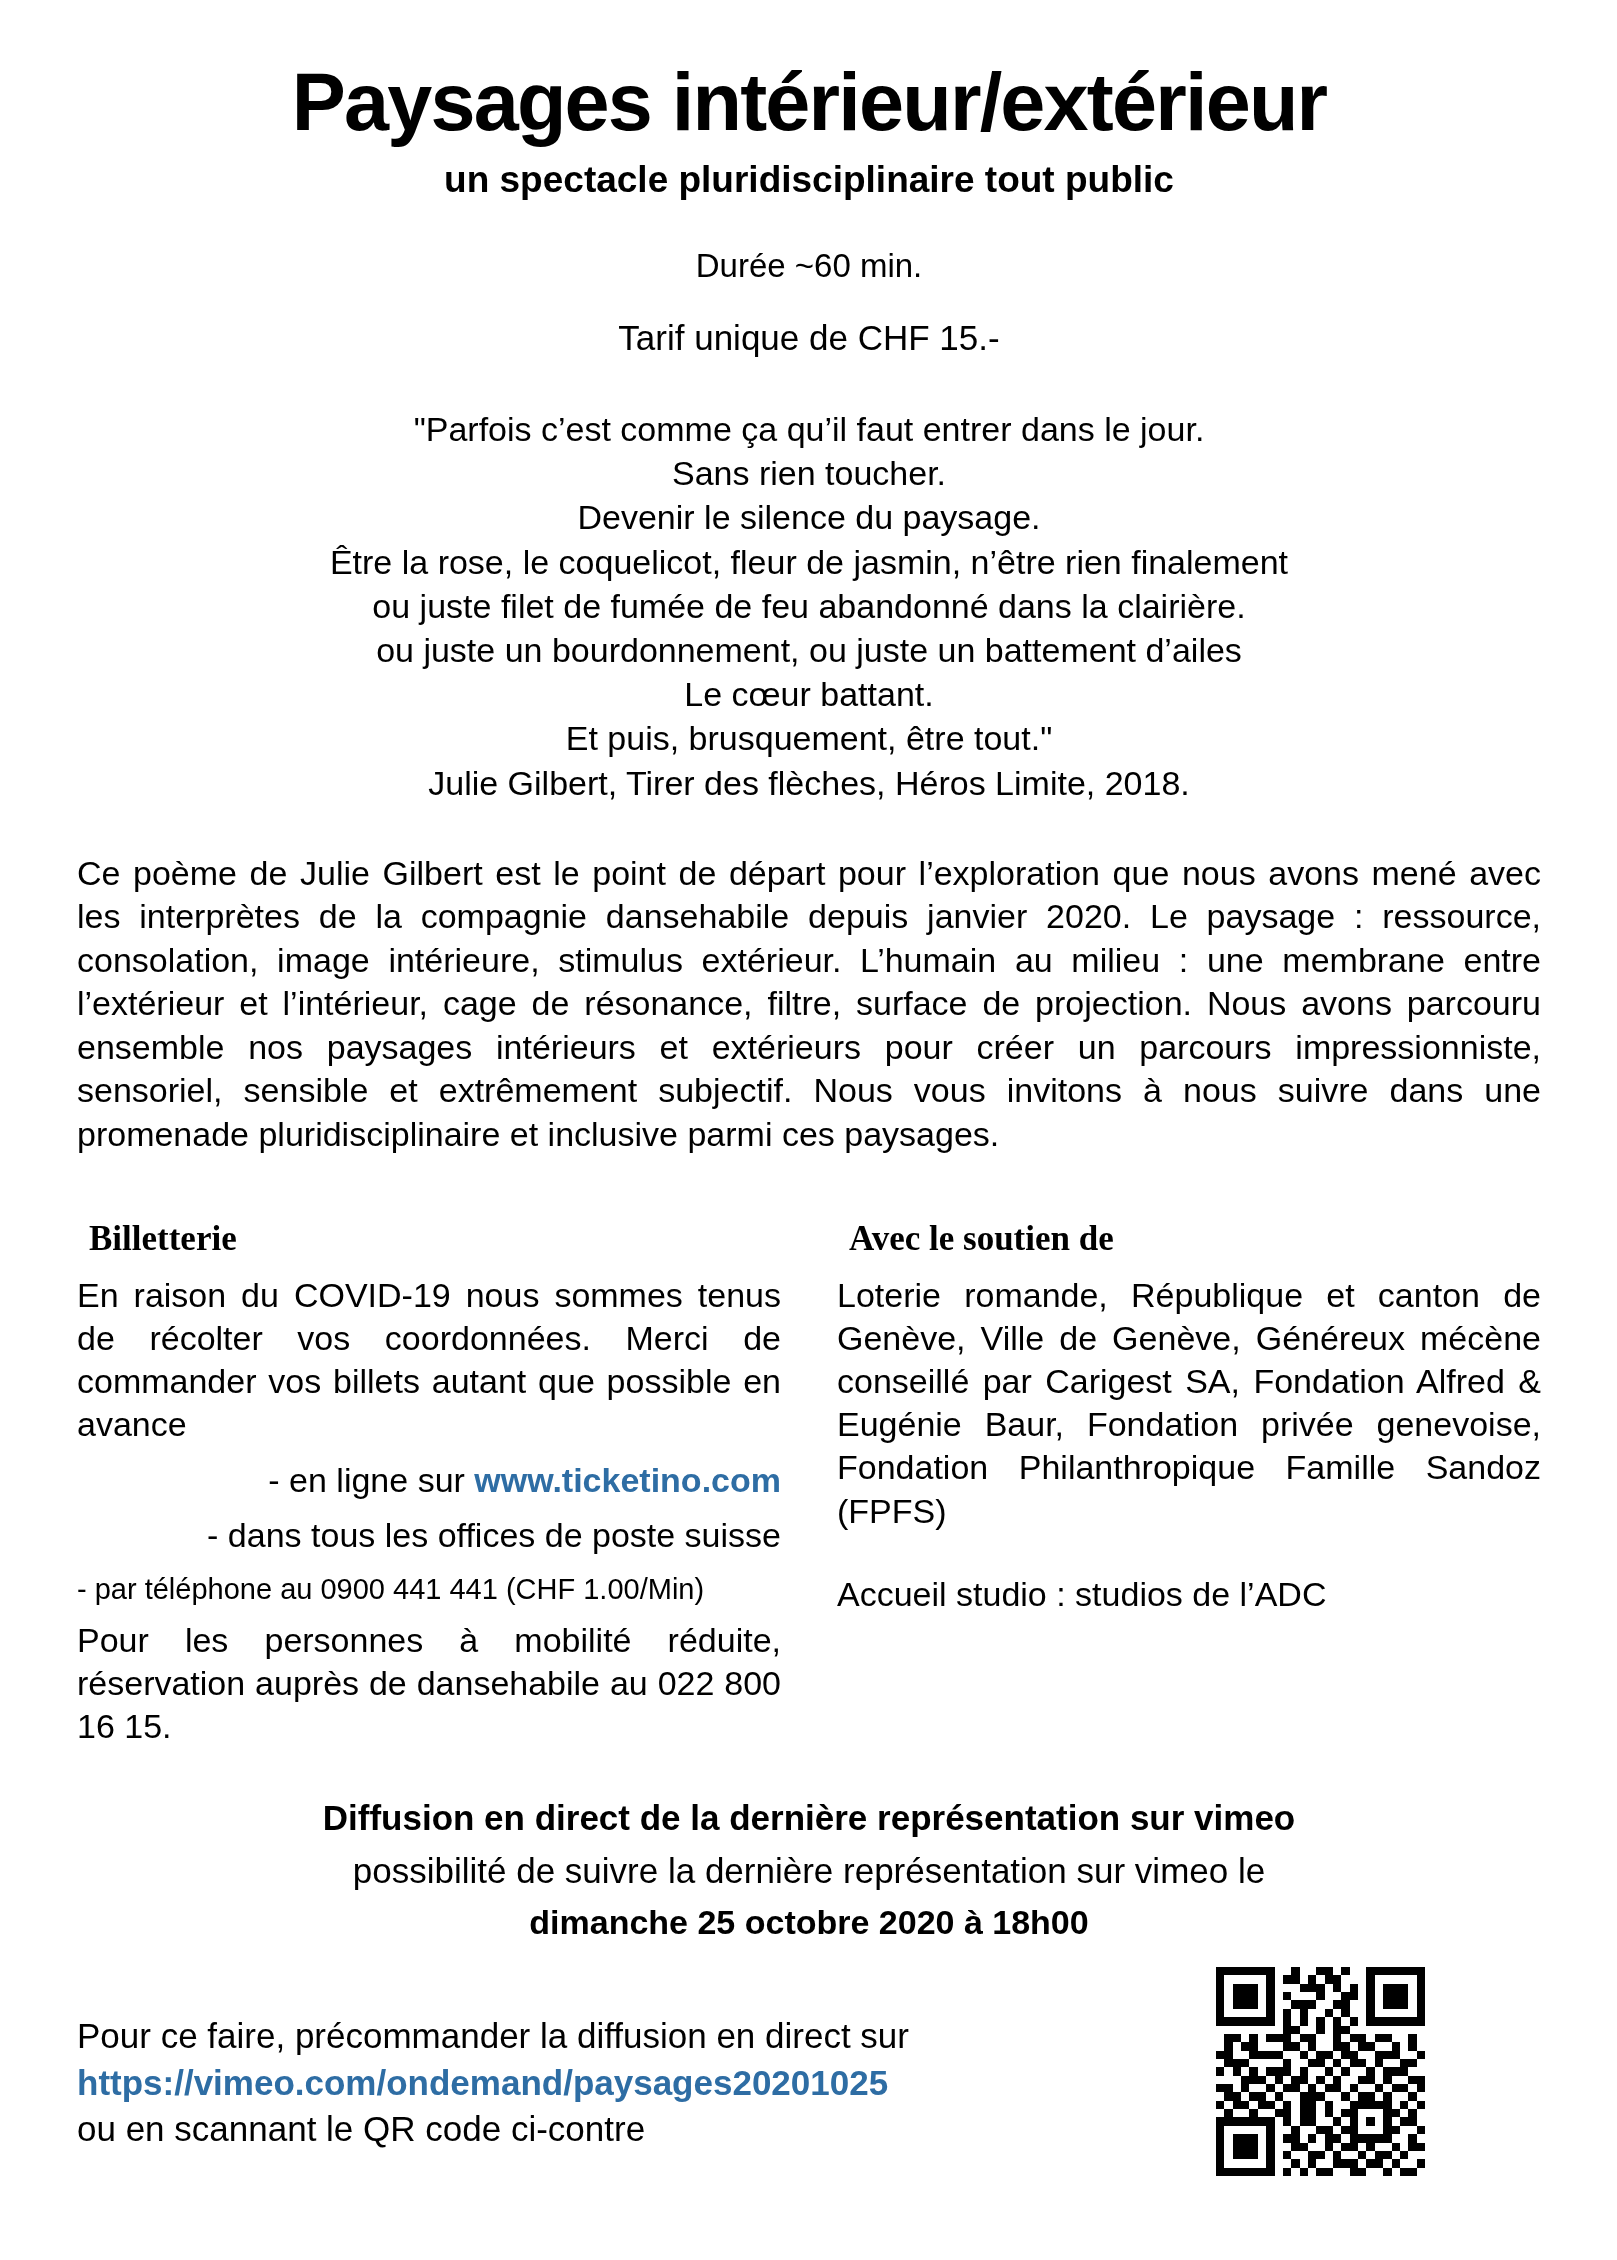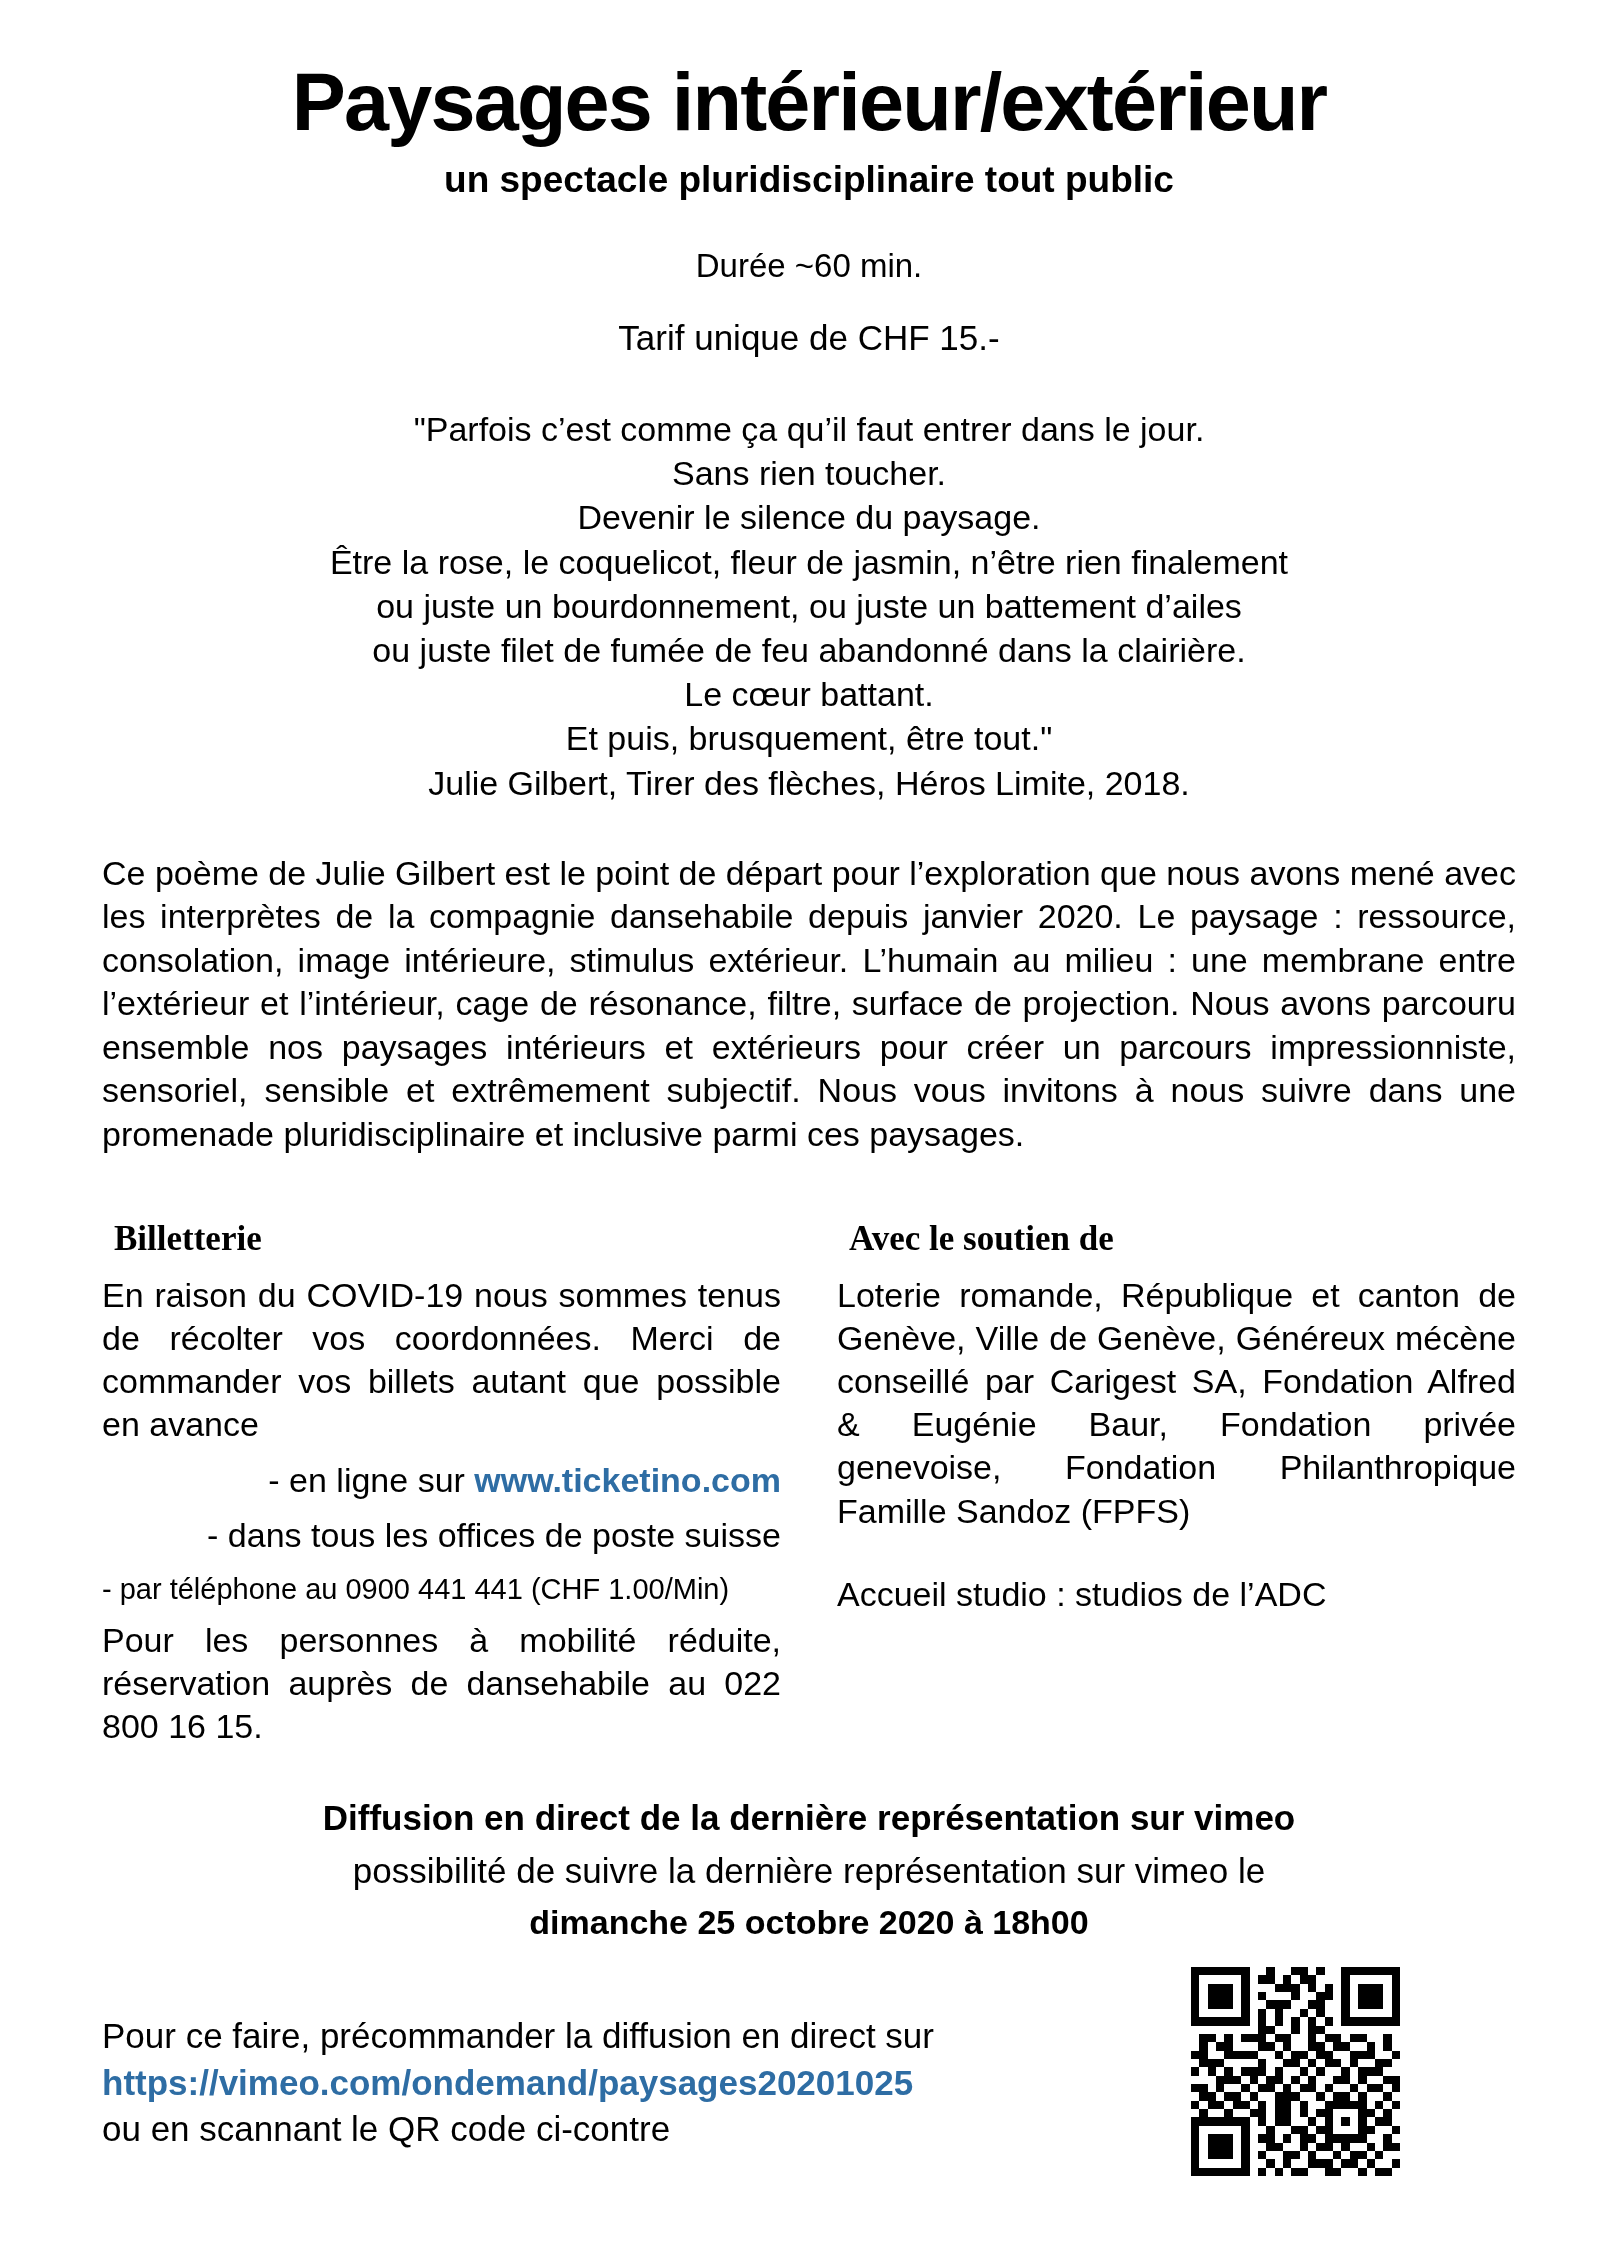--- a/index.html
+++ b/index.html
@@ -5,21 +5,21 @@
   html, body { margin: 0; padding: 0; }
   body {
     font-family: "Liberation Sans", sans-serif;
     color: #000;
     background: #fff;
   }
   .page {
     position: relative;
     width: 1618px;
     height: 2260px;
-    padding: 0 102px;
+    padding: 0 77px;
     box-sizing: border-box;
     background: #fff;
     overflow: hidden;
   }
   .title {
     margin: 60px 0 0;
     text-align: center;
     font-size: 81px;
     font-weight: bold;
     letter-spacing: -1.8px;
@@ -87,22 +87,22 @@
   <h1 class="title">Paysages intérieur/extérieur</h1>
   <h2 class="subtitle">un spectacle pluridisciplinaire tout public</h2>
   <p class="duration">Durée ~60 min.</p>
   <p class="price">Tarif unique de CHF 15.-</p>
 
   <div class="poem">
     <div>"Parfois c’est comme ça qu’il faut entrer dans le jour.</div>
     <div>Sans rien toucher.</div>
     <div>Devenir le silence du paysage.</div>
     <div>Être la rose, le coquelicot, fleur de jasmin, n’être rien finalement</div>
+    <div>ou juste filet de fumée de feu abandonné dans la clairière.</div>
     <div>ou juste un bourdonnement, ou juste un battement d’ailes</div>
-    <div>ou juste filet de fumée de feu abandonné dans la clairière.</div>
     <div>Le cœur battant.</div>
     <div>Et puis, brusquement, être tout."</div>
     <div>Julie Gilbert, Tirer des flèches, Héros Limite, 2018.</div>
   </div>
 
   <p class="intro">Ce poème de Julie Gilbert est le point de départ pour l’exploration que nous avons mené avec les interprètes de la compagnie dansehabile depuis janvier 2020. Le paysage : ressource, consolation, image intérieure, stimulus extérieur. L’humain au milieu : une membrane entre l’extérieur et l’intérieur, cage de résonance, filtre, surface de projection. Nous avons parcouru ensemble nos paysages intérieurs et extérieurs pour créer un parcours impressionniste, sensoriel, sensible et extrêmement subjectif. Nous vous invitons à nous suivre dans une promenade pluridisciplinaire et inclusive parmi ces paysages.</p>
 
   <div class="columns">
 
     <div class="col">

